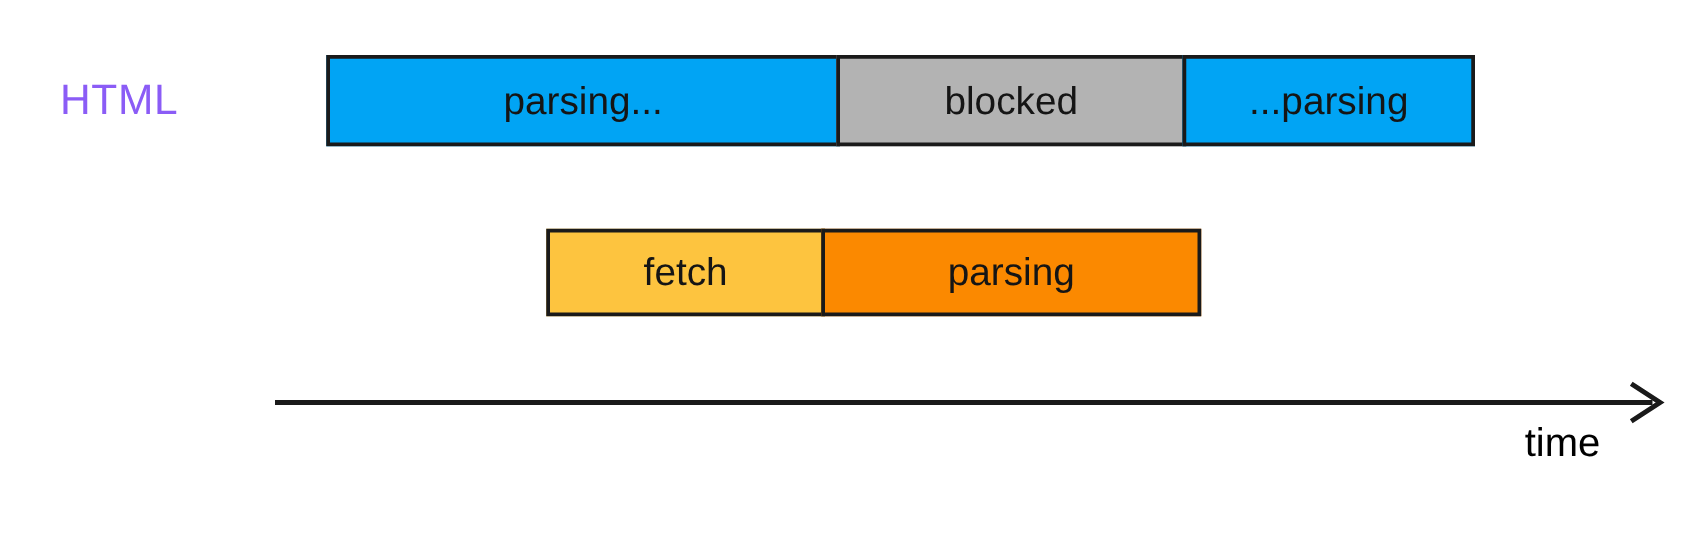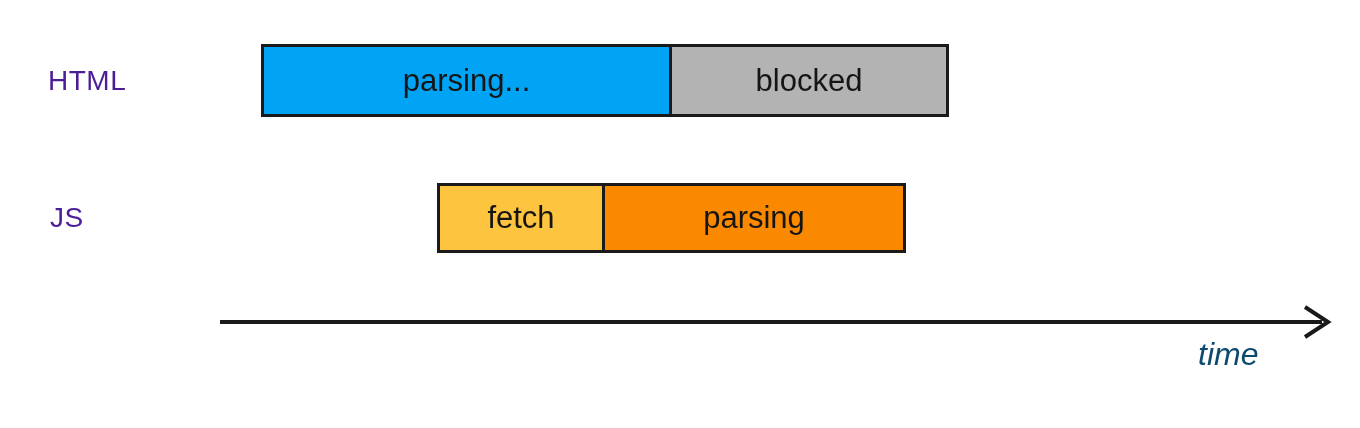--- a/index.html
+++ b/index.html
@@ -8,22 +8,22 @@
     width: 1360px;
     height: 428px;
     background: #ffffff;
     font-family: "Liberation Sans", sans-serif;
     overflow: hidden;
   }
   .row-label {
     position: absolute;
     display: flex;
     align-items: center;
-    font-size: 28px;
-    color: #4c1d95;
+    font-size: 34px;
+    color: #8b5cf6;
     letter-spacing: 0.5px;
   }
   .row-label--html { left: 48px; top: 44px; height: 73px; }
   .row-label--js   { left: 50px; top: 183px; height: 70px; }
 
   .bar-row { position: absolute; display: flex; }
   .bar-row--html { left: 226px; top: 44px; height: 73px; padding-left: 35px; }
   .bar-row--js   { left: 437px; top: 183px; height: 70px; }
 
   .seg {
@@ -33,48 +33,47 @@
     align-items: center;
     justify-content: center;
     font-size: 31px;
     color: #151515;
     height: 100%;
   }
   .seg + .seg { margin-left: -3px; }
   .seg--parsing-start  { width: 411px; }
   .seg--blocked        { width: 280px; }
   .seg--parsing-resume { width: 234px; }
-  .seg--fetch          { width: 168px; }
+  .seg--fetch          { width: 223px; }
   .seg--execute        { width: 304px; }
 
   .axis-svg { position: absolute; left: 210px; top: 295px; }
   .axis-label {
     position: absolute;
     left: 1198px;
     top: 336px;
     width: 104px;
-    text-align: left;
+    text-align: center;
     font-size: 32px;
-    color: #0c4a6e;
-    font-style: italic;
+    color: #000000;
   }
 </style>
 </head>
 <body>
 
 <div class="canvas">
 
   <div class="row-label row-label--html">HTML</div>
 
   <div class="bar-row bar-row--html">
     <div class="seg seg--parsing-start" style="background-color: rgb(1, 164, 244);">parsing...</div>
     <div class="seg seg--blocked" style="background-color: rgb(179, 179, 179);">blocked</div>
+    <div class="seg seg--parsing-resume" style="background-color: rgb(1, 164, 244);">...parsing</div>
   </div>
 
-  <div class="row-label row-label--js">JS</div>
 
   <div class="bar-row bar-row--js">
     <div class="seg seg--fetch" style="background-color: rgb(253, 196, 63);">fetch</div>
     <div class="seg seg--execute" style="background-color: rgb(251, 137, 0);">parsing</div>
   </div>
 
   <svg class="axis-svg" width="1130" height="60" viewBox="0 0 1130 60">
     <line x1="10" y1="27" x2="1112" y2="27" stroke="#1a1a1a" stroke-width="4"></line>
     <polyline points="1095,12 1118,27 1095,42" fill="none" stroke="#1a1a1a" stroke-width="4"></polyline>
   </svg>

